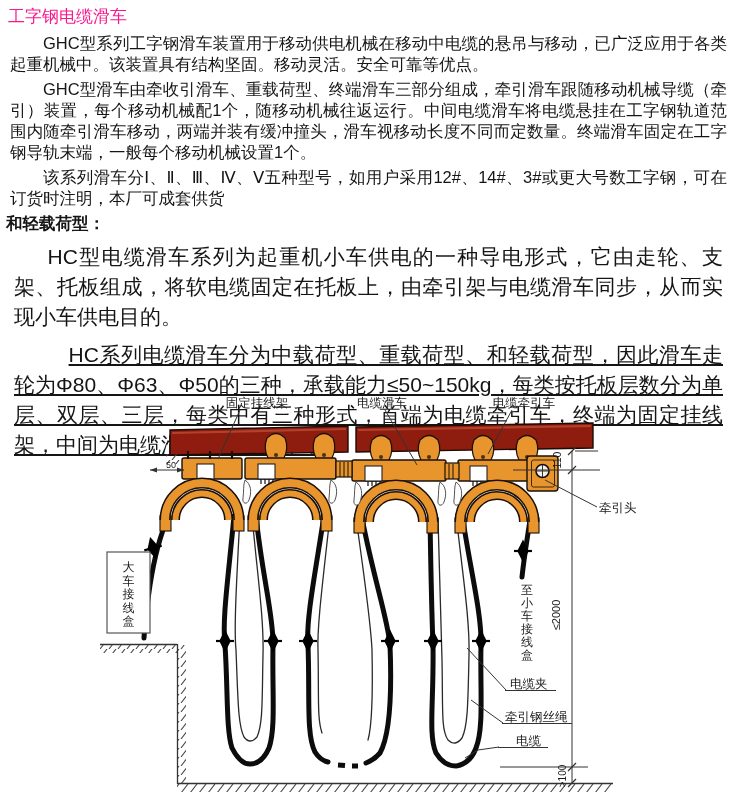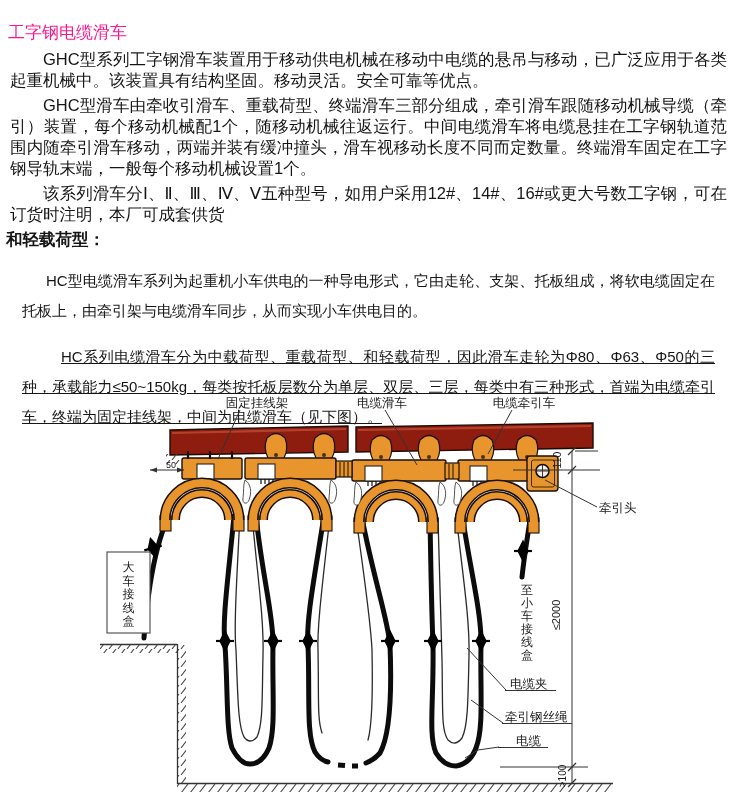--- a/index.html
+++ b/index.html
@@ -2,38 +2,38 @@
 <html><head>
 <meta charset="utf-8">
 <style>
   html,body{margin:0;padding:0;}
   body{
     width:739px;height:809px;position:relative;overflow:hidden;
     background:#ffffff;
     font-family:"Liberation Sans","DejaVu Sans",sans-serif;
     color:#151515;
   }
-  .doc{position:absolute;top:0;left:0;width:739px;padding:21px 8px 0 6px;box-sizing:border-box;}
+  .doc{position:absolute;top:0;left:0;width:739px;padding:5px 8px 0 6px;box-sizing:border-box;}
   .title{color:#f9198c;font-size:17px;line-height:24px;margin:0 0 2px 2px;font-weight:normal;}
   .p{font-size:16.5px;line-height:21px;margin:4px;text-align:justify;text-indent:2em;letter-spacing:0px;}
   .sec-header{font-size:16.5px;line-height:21px;margin:0;font-weight:bold;text-indent:0;}
-  .p2{font-size:15px;line-height:30px;margin:16px;text-align:justify;}
+  .p2{font-size:21px;line-height:30px;margin:8px;text-align:justify;}
   .p2.i15{text-indent:1.6em;}
   .p2.i25{text-indent:2.6em;text-decoration:underline;}
   .figure{position:absolute;left:0;top:388px;width:739px;height:421px;}
   svg text{font-family:"Liberation Sans","DejaVu Sans",sans-serif;fill:#1a1a1a;}
 </style>
 </head>
 <body>
 
 <div class="doc">
   <div class="title">工字钢电缆滑车</div>
   <p class="p">GHC型系列工字钢滑车装置用于移动供电机械在移动中电缆的悬吊与移动，已广泛应用于各类起重机械中。该装置具有结构坚固。移动灵活。安全可靠等优点。</p>
   <p class="p">GHC型滑车由牵收引滑车、重载荷型、终端滑车三部分组成，牵引滑车跟随移动机械导缆（牵引）装置，每个移动机械配1个，随移动机械往返运行。中间电缆滑车将电缆悬挂在工字钢轨道范围内随牵引滑车移动，两端并装有缓冲撞头，滑车视移动长度不同而定数量。终端滑车固定在工字钢导轨末端，一般每个移动机械设置1个。</p>
-  <p class="p">该系列滑车分Ⅰ、Ⅱ、Ⅲ、Ⅳ、Ⅴ五种型号，如用户采用12#、14#、16#或更大号数工字钢，可在订货时注明，本厂可成套供货</p>
+  <p class="p">该系列滑车分Ⅰ、Ⅱ、Ⅲ、Ⅳ、Ⅴ五种型号，如用户采用12#、14#、3#或更大号数工字钢，可在订货时注明，本厂可成套供货</p>
   <p class="sec-header">和轻载荷型：</p>
   <p class="p2 i15">HC型电缆滑车系列为起重机小车供电的一种导电形式，它由走轮、支架、托板组成，将软电缆固定在托板上，由牵引架与电缆滑车同步，从而实现小车供电目的。</p>
   <p class="p2 i25">HC系列电缆滑车分为中载荷型、重载荷型、和轻载荷型，因此滑车走轮为Φ80、Φ63、Φ50的三种，承载能力≤50~150kg，每类按托板层数分为单层、双层、三层，每类中有三种形式，首端为电缆牵引车，终端为固定挂线架，中间为电缆滑车（见下图）。</p>
 </div>
 
 <div class="figure">
 <svg width="739" height="421" viewBox="0 0 739 421" xmlns="http://www.w3.org/2000/svg">
   <defs>
     <pattern id="hatch" width="9" height="9" patternUnits="userSpaceOnUse">
       <line x1="8" y1="0" x2="1" y2="9" stroke="#444" stroke-width="1.1"></line>

